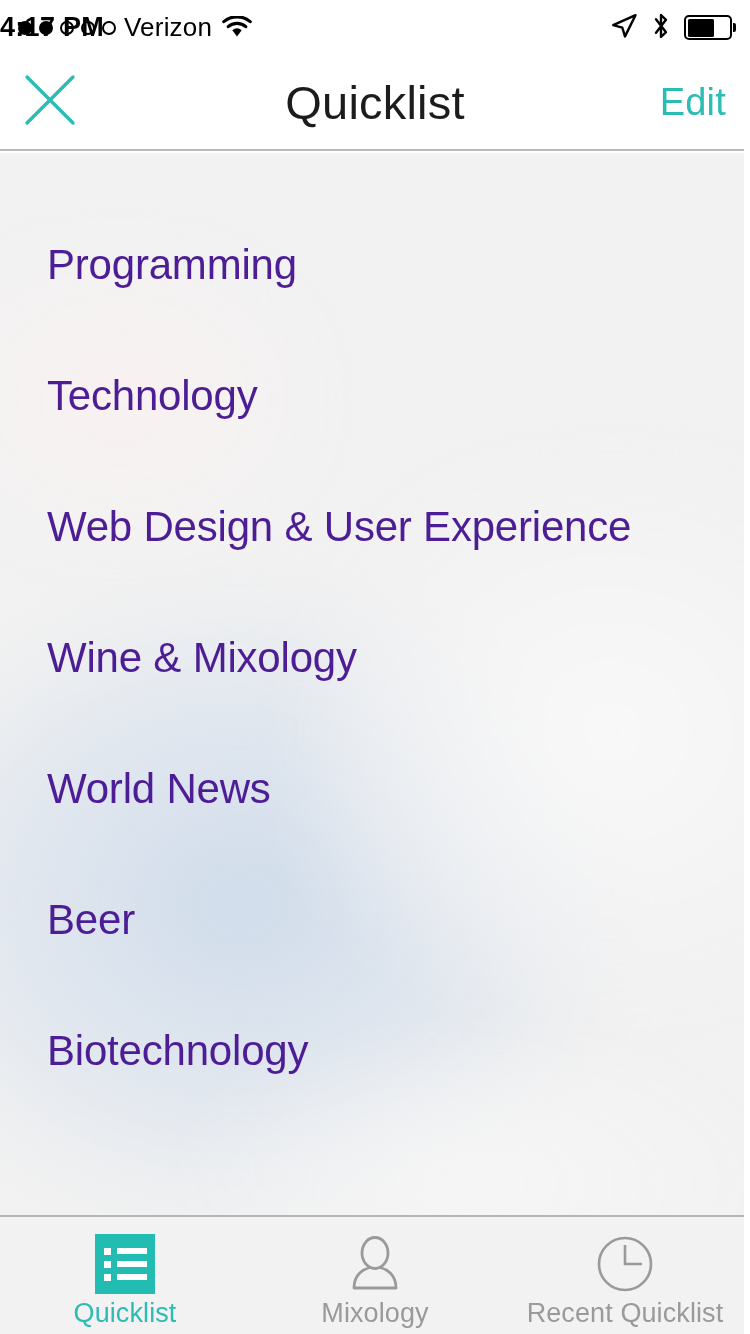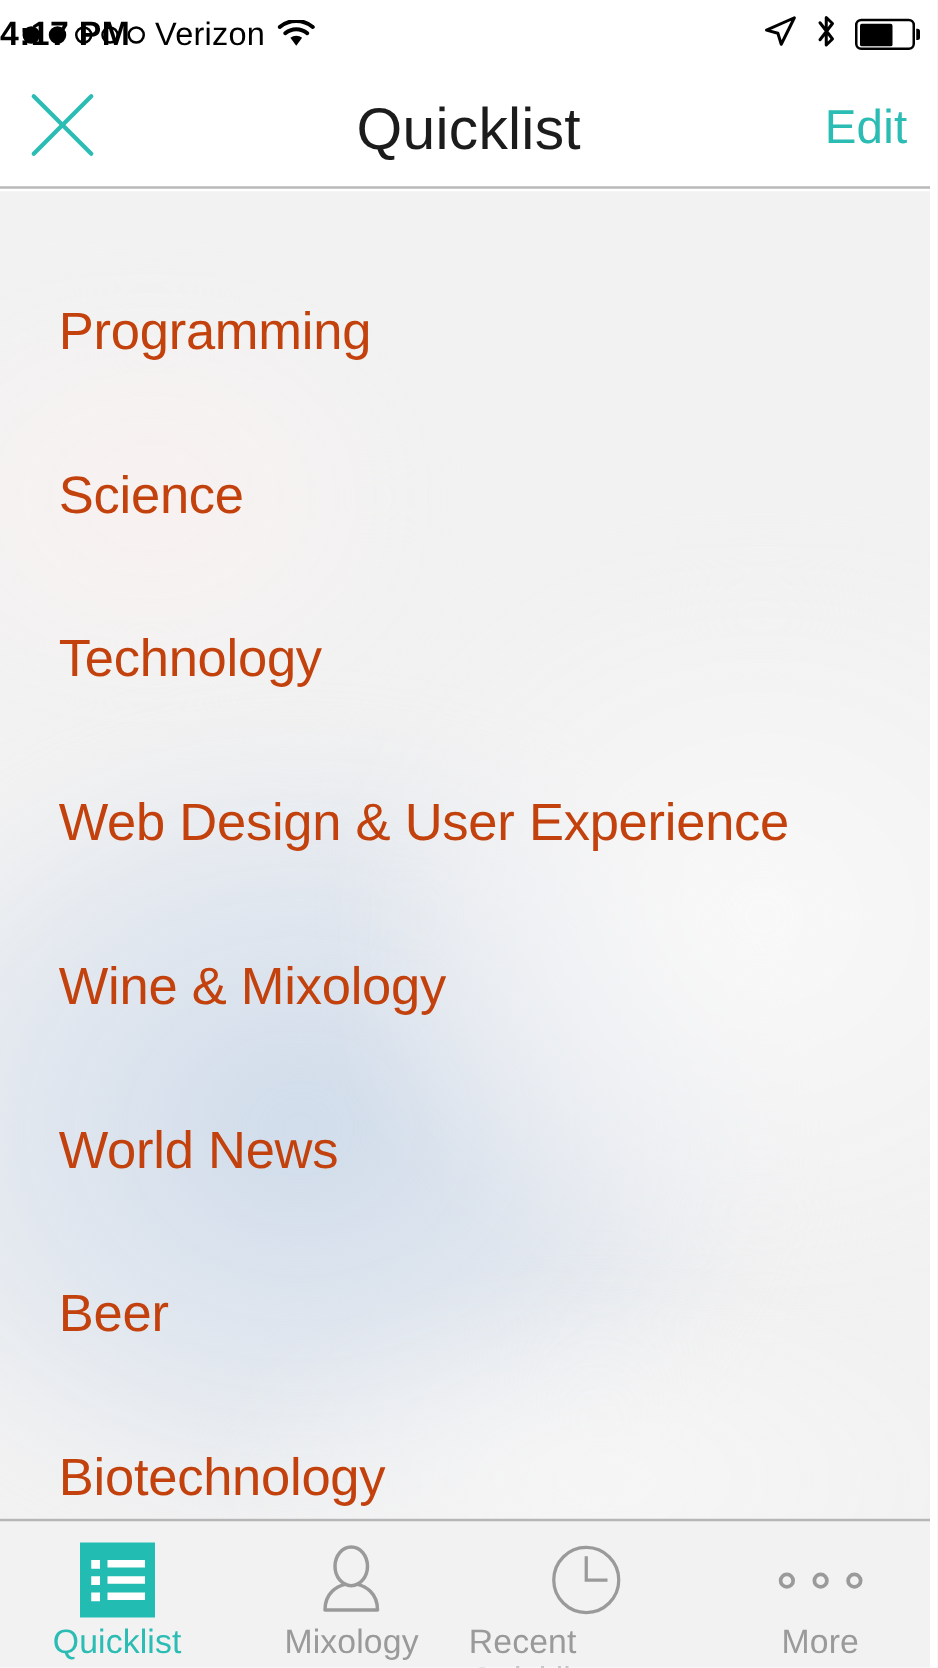--- a/index.html
+++ b/index.html
@@ -87,21 +87,21 @@
     position:absolute; left:180px; top:880px; width:600px; height:300px;
     background:radial-gradient(ellipse at center, rgba(246,246,246,.9) 0%, rgba(242,242,242,0) 75%);
     filter:blur(26px);
   }
   .list{ position:relative; padding-top:46px; }
   .list-item{
     height:131px; display:flex; align-items:center;
     padding-left:47px; cursor:pointer;
   }
   .list-item .label{
-    font-size:42px; font-weight:400; color:#c2410c; letter-spacing:-.2px;
+    font-size:42px; font-weight:400; color:#4c1d95; letter-spacing:-.2px;
     font-family:"Liberation Sans", sans-serif;
   }
 
   
   .tab-bar{
     position:absolute; bottom:0; left:0; width:750px; height:119px;
     background:#f2f2f2; border-top:2px solid #b6b6b6;
     display:flex; z-index:15;
   }
   .tab{
@@ -189,23 +189,20 @@
     <div class="bg-wash">
       <div class="b1"></div>
         <div class="b2"></div>
         <div class="b3"></div>
         <div class="b4"></div>
     </div>
 
     <div class="list">
       <div class="list-item">
         <span class="label">Programming</span>
-      </div>
-      <div class="list-item">
-        <span class="label">Science</span>
       </div>
       <div class="list-item">
         <span class="label">Technology</span>
       </div>
       <div class="list-item">
         <span class="label">Web Design &amp; User Experience</span>
       </div>
       <div class="list-item">
         <span class="label">Wine &amp; Mixology</span>
       </div>
@@ -250,25 +247,15 @@
     <div class="tab">
       <span class="icon">
         <svg width="60" height="60" viewBox="0 0 60 60">
           <circle cx="30" cy="30" r="26" fill="none" stroke="#9a9a9a" stroke-width="2.6"></circle>
           <path d="M30 11 L30 30 L47 30" fill="none" stroke="#9a9a9a" stroke-width="2.6" stroke-linecap="butt"></path>
         </svg>
       </span>
       <span class="tab-label">Recent Quicklist</span>
     </div>
 
-    <div class="tab">
-      <span class="icon">
-        <span class="dots-icon">
-            <span></span>
-            <span></span>
-            <span></span>
-          </span>
-      </span>
-      <span class="tab-label">More</span>
-    </div>
 
   </div>
 </div>
 
 </body></html>

